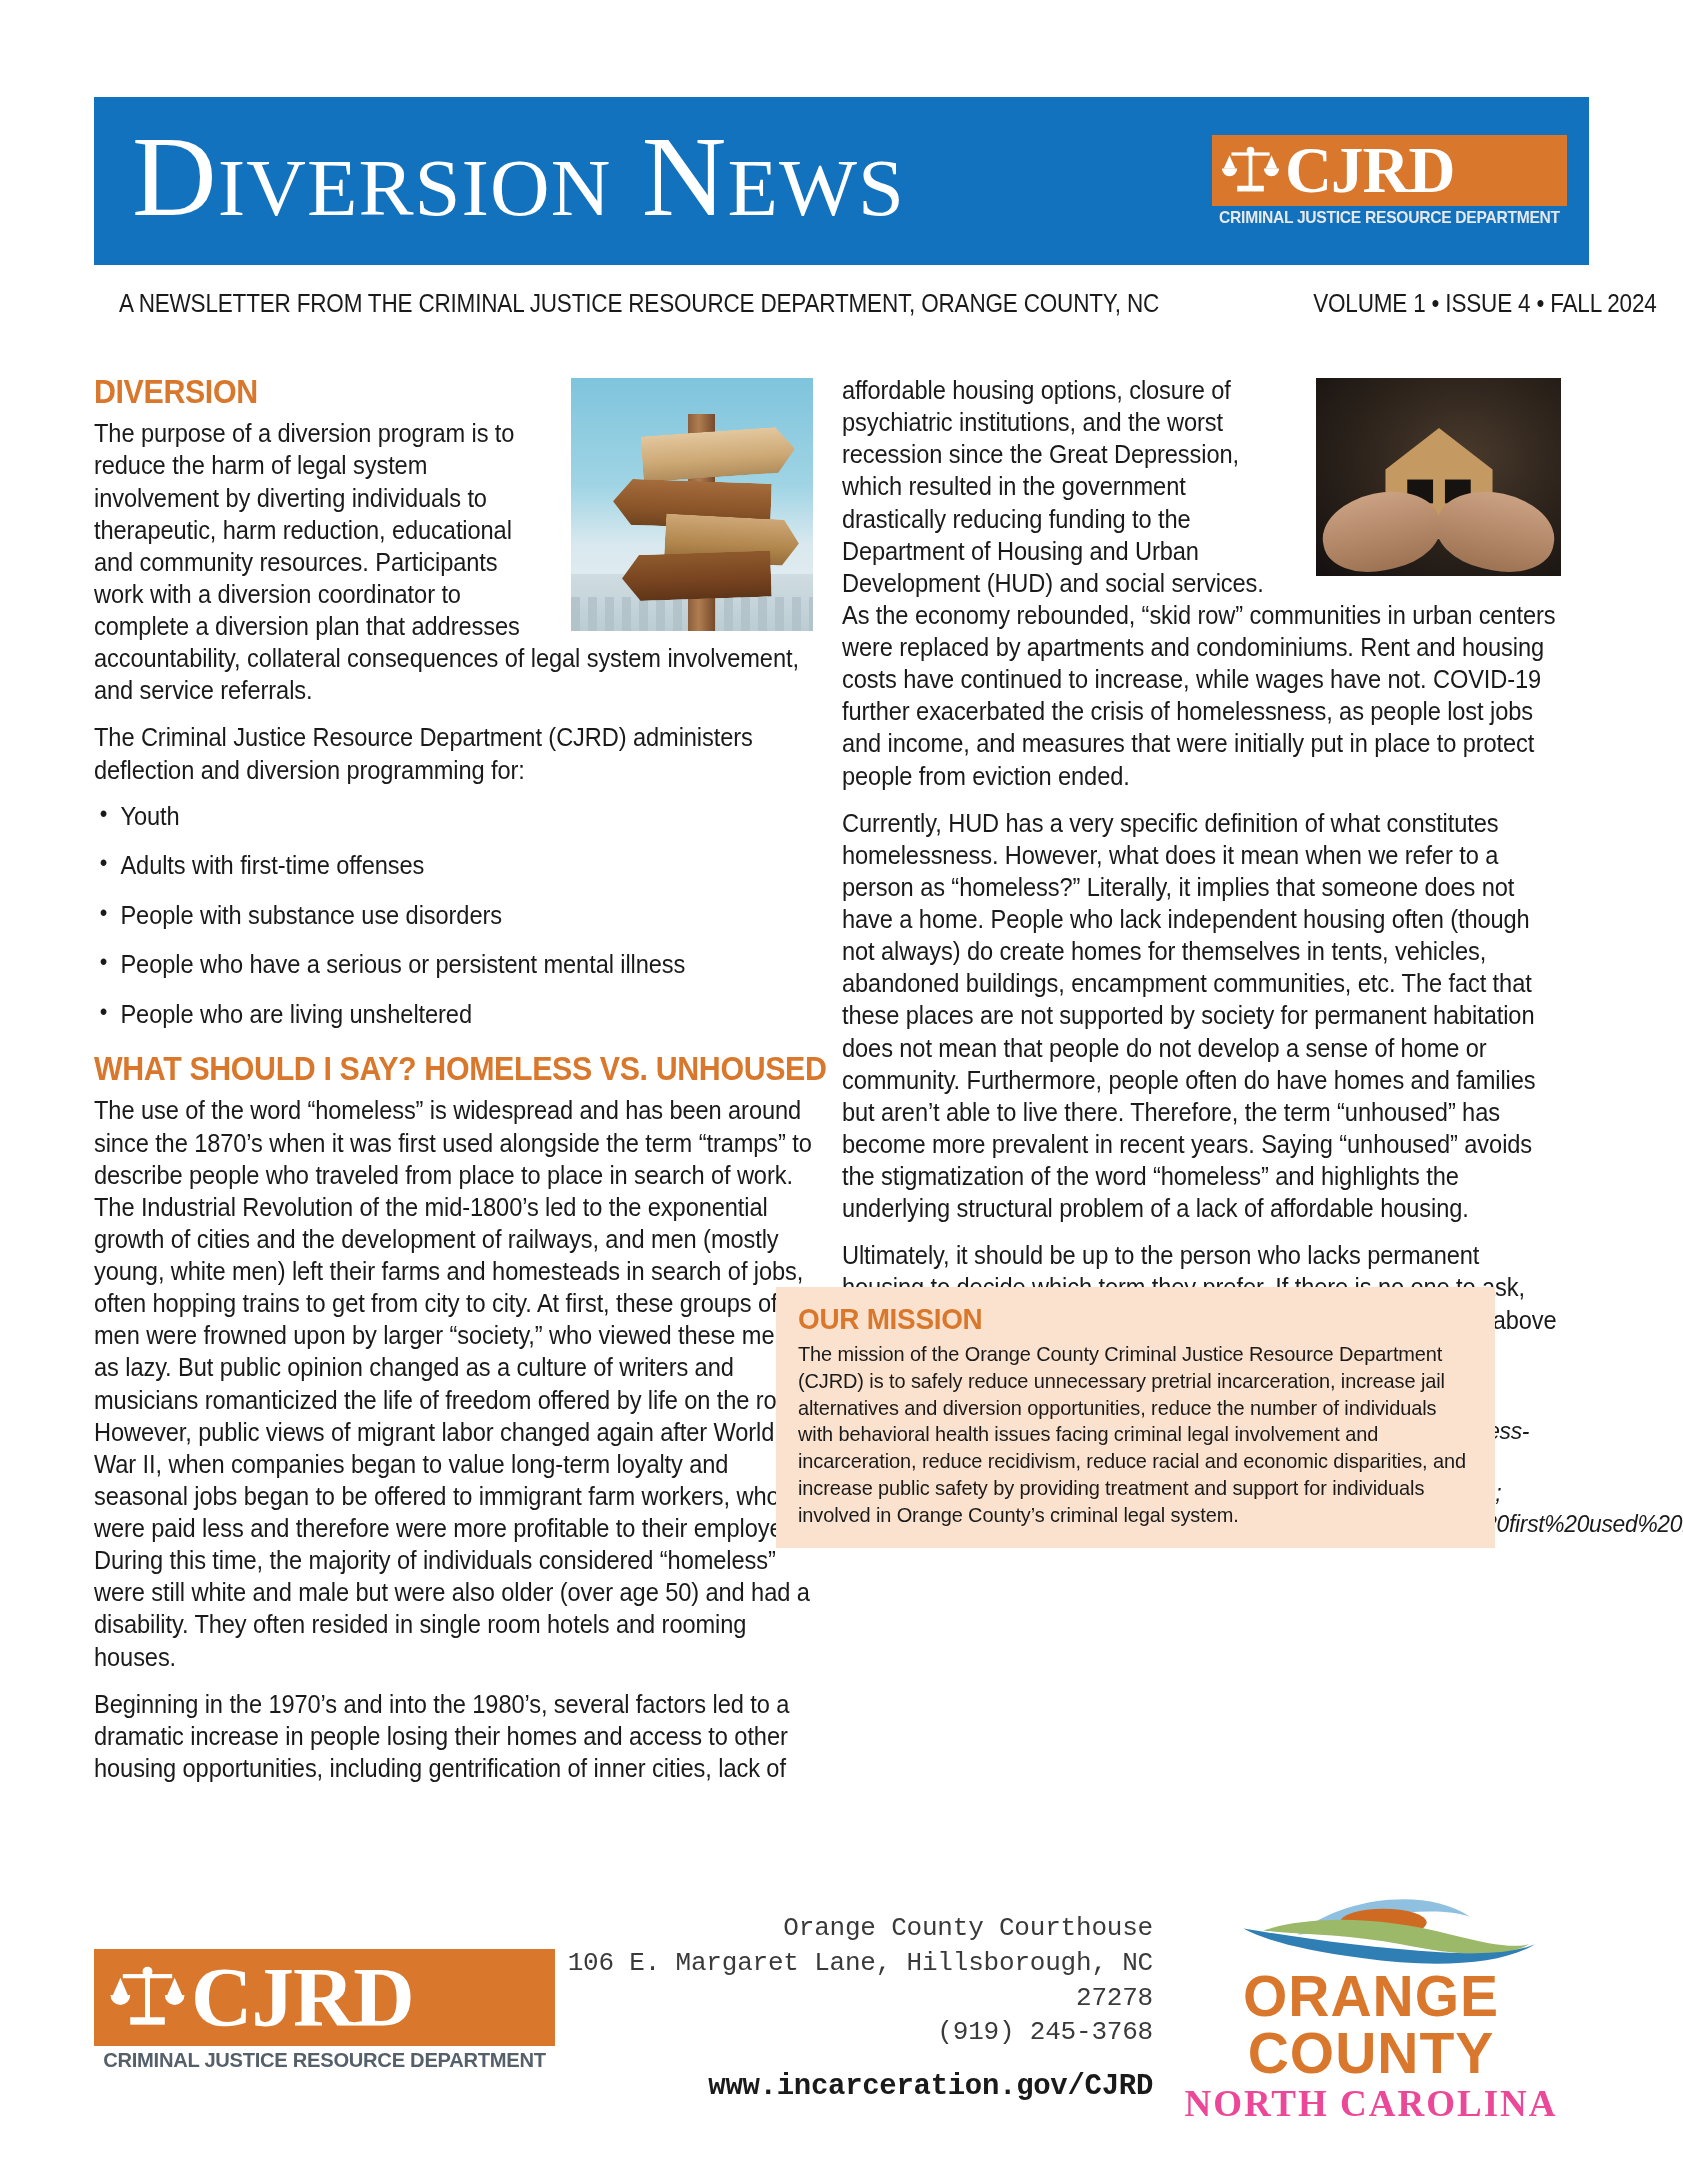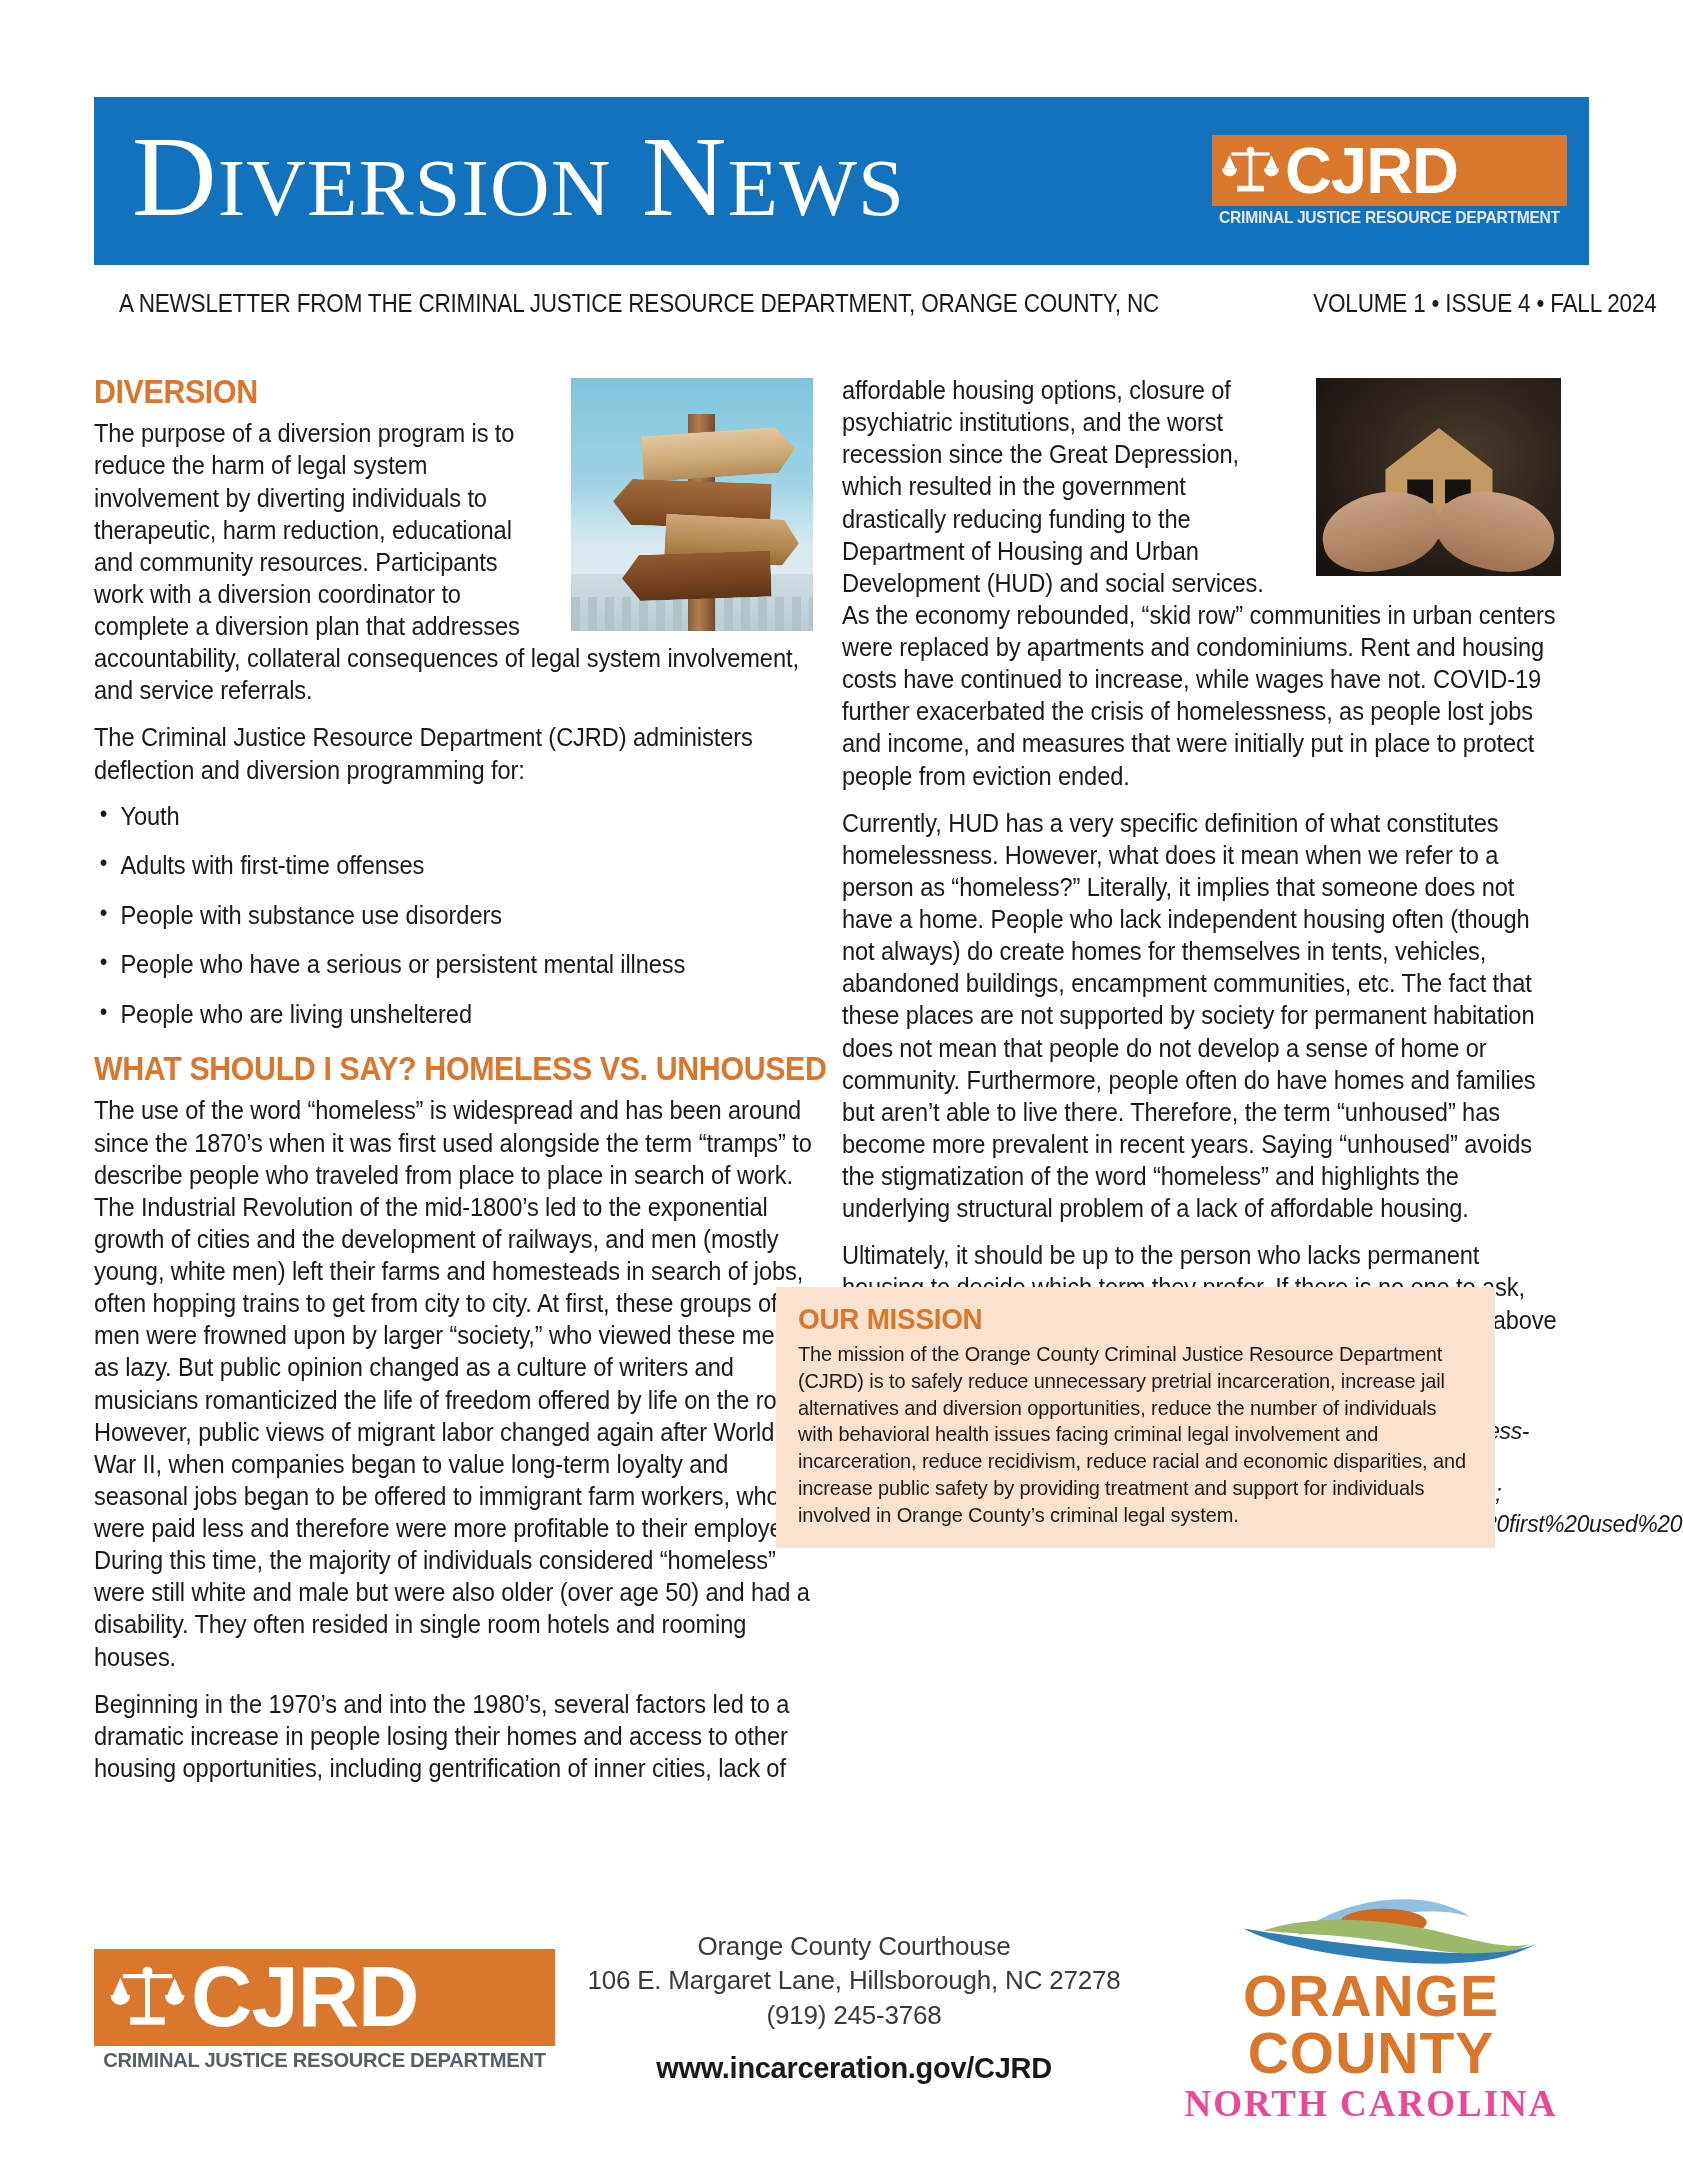--- a/index.html
+++ b/index.html
@@ -41,21 +41,21 @@
 
   
   .cjrd-logo { display: flex; flex-direction: column; align-items: stretch; }
   .cjrd-logo .cjrd-bar {
     background: #d9782d;
     display: flex; align-items: center; gap: 4px;
     padding: 6px 10px 6px 8px;
   }
   .cjrd-logo .cjrd-word {
     color: #ffffff;
-    font-family: Liberation Sans, sans-serif;
+    font-family: Liberation Serif, serif;
     font-weight: bold;
     line-height: 0.92;
     letter-spacing: -1px;
   }
   .cjrd-logo .cjrd-sub {
     color: #55606b;
     font-family: "Liberation Sans", sans-serif;
     font-weight: bold;
     text-align: center;
     letter-spacing: -0.3px;
@@ -225,21 +225,21 @@
     width: 105%;
   }
 
   
   .footer {
     position: absolute;
     left: 94px; top: 1911px;
     width: 1495px; height: 198px;
     display: flex; align-items: center; justify-content: space-between;
   }
-  .footer-center { text-align: center; flex: 1; padding-bottom: 6px; }
+  .footer-center { text-align: right; flex: 1; padding-bottom: 6px; font-family: Liberation Mono, monospace; }
   .footer-center .addr {
     font-size: 26px; line-height: 1.33; color: #3a3a3a; letter-spacing: -0.2px;
   }
   .footer-center .url {
     font-size: 29px; font-weight: bold; color: #1a1a1a;
     margin-top: 20px; letter-spacing: -0.3px;
   }
 
   
   .oc-logo { width: 436px; text-align: center; }

